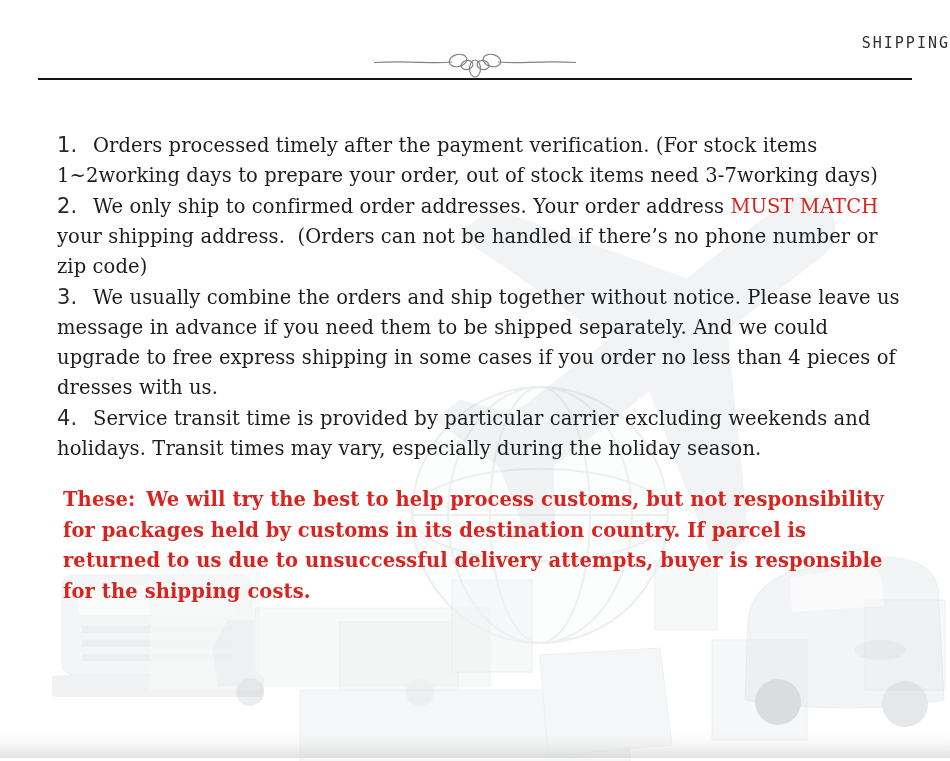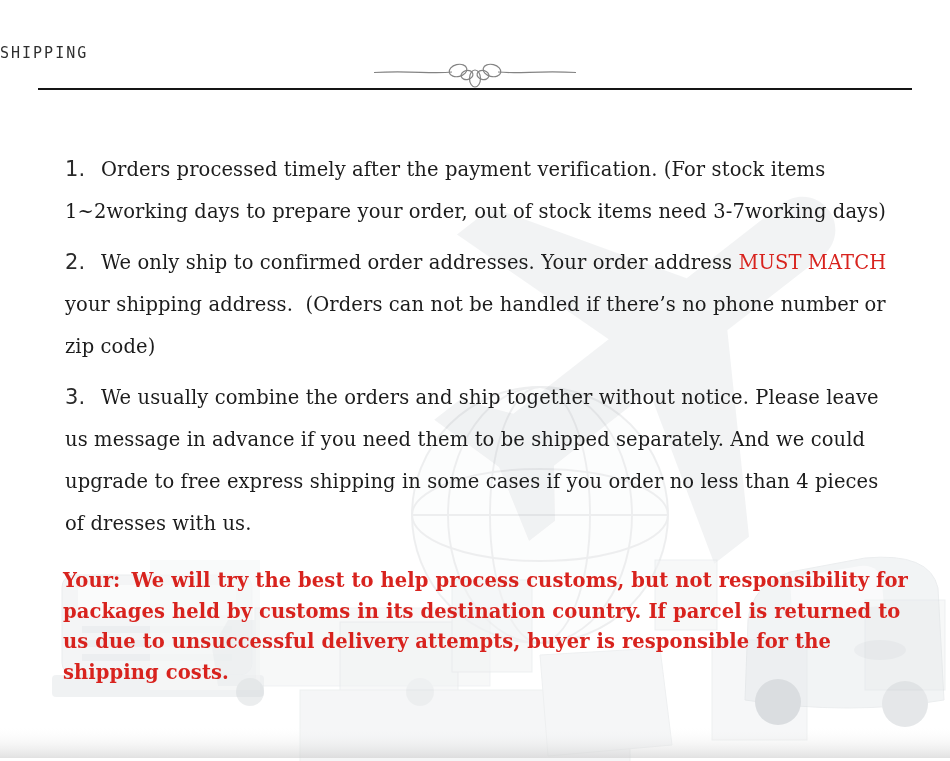--- a/index.html
+++ b/index.html
@@ -5,41 +5,41 @@
   html,body{margin:0;padding:0;background:#ffffff;}
   .page{
     position:relative;
     width:950px;height:761px;
     background:#ffffff;
     overflow:hidden;
     font-family:"DejaVu Serif", serif;
     color:var(--text,#1c1c1c);
   }
   .watermark{position:absolute;left:0;top:0;z-index:0;}
-  .header{position:relative;z-index:1;padding-top:43px;text-align:left;}
+  .header{position:relative;z-index:1;padding-top:33px;text-align:right;}
   .title{
     display:inline-block;
     font-family:"DejaVu Sans Mono", monospace;
     font-size:15px;letter-spacing:2px;font-weight:500;color:#2f2f2f;
   }
   .flourish{display:block;margin:0 auto;}
   .rule{
     position:relative;z-index:1;
     margin:0 38px;
     border:none;border-top:2px solid var(--divider,#151515);
     height:0;
   }
   .content{
     position:relative;z-index:1;
     padding:50px 46px 0 57px;
   }
   .term{
-    margin:8px;
+    margin:0;
     font-size:19.5px;
-    line-height:42px;
+    line-height:30px;
     letter-spacing:0.1px;
     font-weight:500;
   }
   .term .num{
     display:inline-block;
     min-width:36px;
     font-family:"DejaVu Sans", sans-serif;
     font-size:21px;
     font-weight:400;
     color:#2a2a2a;
@@ -134,17 +134,18 @@
       </g>
     </svg>
   </div>
 
   <hr class="rule">
 
   <div class="content">
       <p class="term"><span class="num">1.</span><span>Orders processed timely after the payment verification. (For stock items 1~2working days to prepare your order, out of stock items need 3-7working days)</span></p>
       <p class="term"><span class="num">2.</span><span>We only ship to confirmed order addresses. Your order address </span><span class="red">MUST MATCH</span><span> your shipping address.&nbsp; (Orders can not be handled if there’s no phone number or zip code)</span></p>
       <p class="term"><span class="num">3.</span><span>We usually combine the orders and ship together without notice. Please leave us message in advance if you need them to be shipped separately. And we could upgrade to free express shipping in some cases if you order no less than 4 pieces of dresses with us.</span></p>
+      <p class="term"><span class="num">4.</span><span>Service transit time is provided by particular carrier excluding weekends and holidays. Transit times may vary, especially during the holiday season.</span></p>
     </div>
 
-  <p class="note"><span class="note-label">Your:</span><span class="note-text">We will try the best to help process customs, but not responsibility for packages held by customs in its destination country. If parcel is returned to us due to unsuccessful delivery attempts, buyer is responsible for the shipping costs.</span></p>
+  <p class="note"><span class="note-label">These:</span><span class="note-text">We will try the best to help process customs, but not responsibility for packages held by customs in its destination country. If parcel is returned to us due to unsuccessful delivery attempts, buyer is responsible for the shipping costs.</span></p>
 
 </div>
 
 </body></html>

